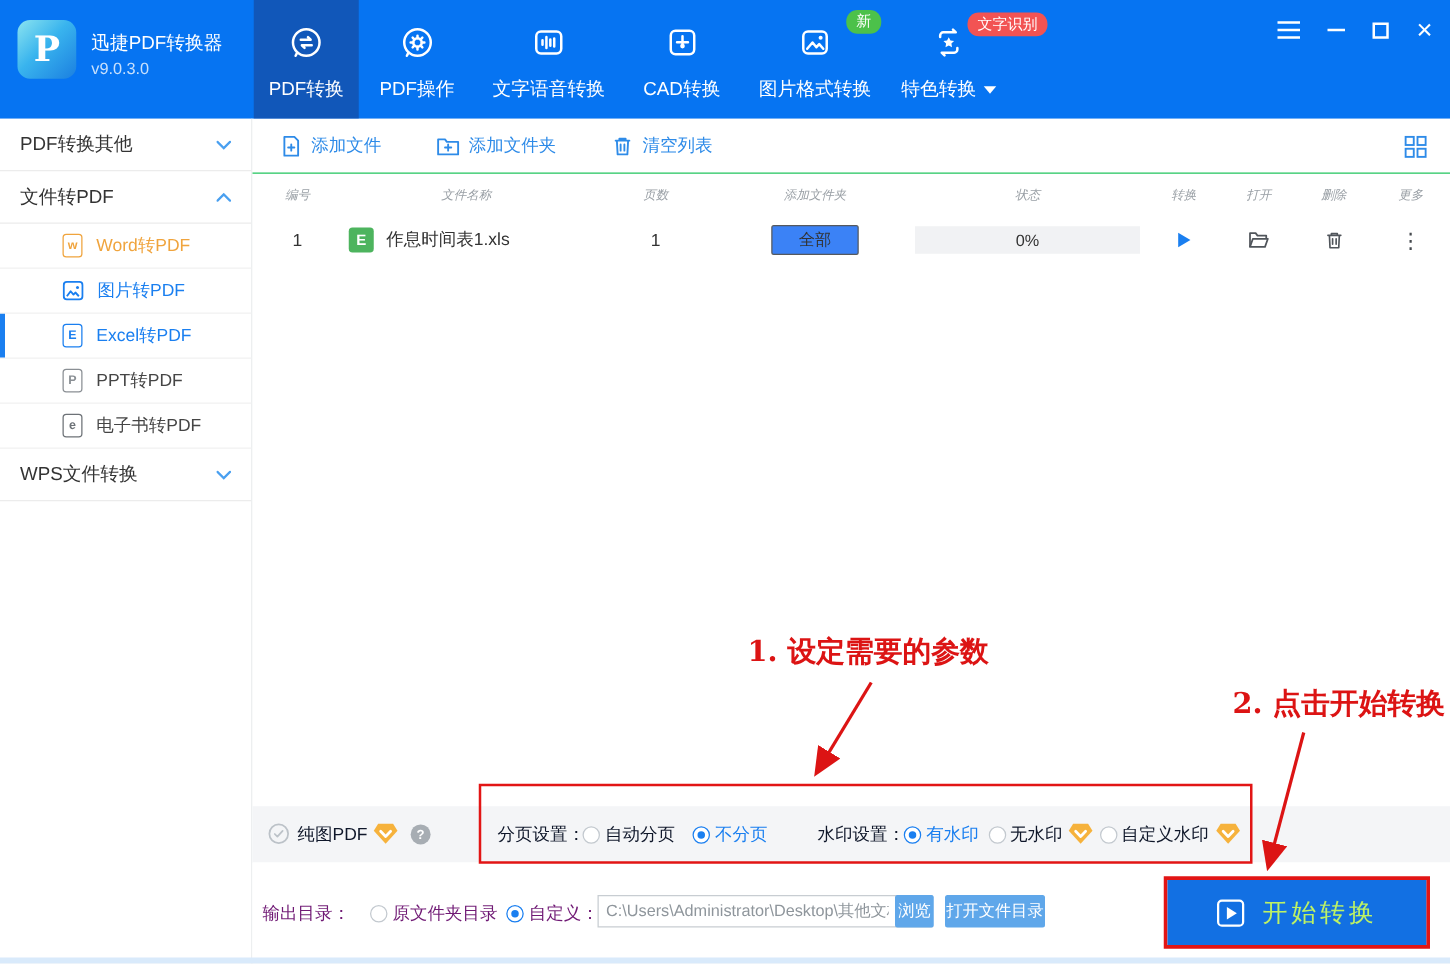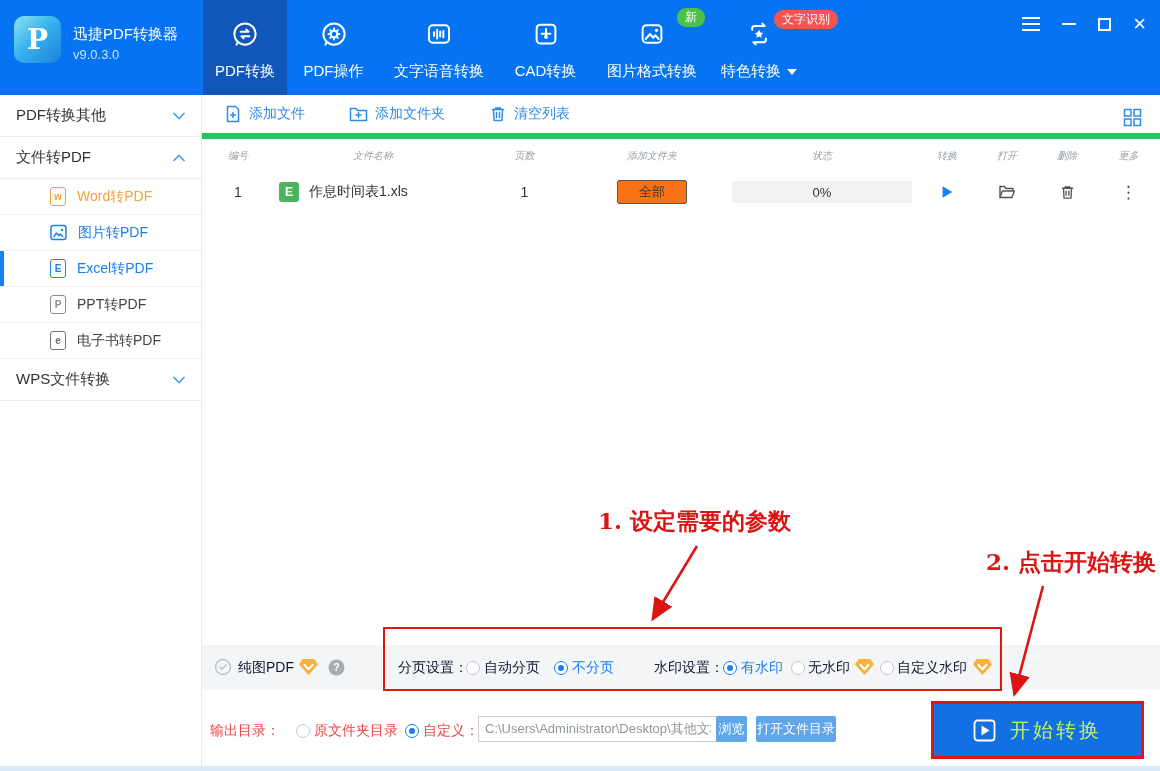--- a/index.html
+++ b/index.html
@@ -44,33 +44,33 @@
   .item.orange { color:var(--orange,#f0a43d); }
   .item.blue   { color:var(--accent,#1a7ff0); }
   .item .selbar { position:absolute; left:0; top:0; bottom:0; width:4px; background:var(--accent,#1a7ff0); }
   .docicon { width:16px; height:19px; border:1.5px solid currentColor; border-radius:3px;
              display:flex; align-items:center; justify-content:center; font-size:10px; font-weight:bold; flex:0 0 auto; }
   .item.gray1 { color:#454545; } .item.gray1 .docicon { color:#8a8f94; }
   .item.gray2 { color:#454545; } .item.gray2 .docicon { color:#6d7277; }
 
   
   .main { position:absolute; left:202px; top:95px; width:958px; height:676px; background:#fff; }
-  .toolbar { position:absolute; left:0; top:0; width:958px; height:44px; border-bottom:6px solid #22c55e;
+  .toolbar { position:absolute; left:0; top:0; width:958px; height:44px; border-bottom:1px solid #22c55e;
              display:flex; align-items:center; padding-left:22px; gap:44px; }
   .tbtn { display:flex; align-items:center; gap:7px; color:var(--link,#2e8be8); font-size:14px; cursor:pointer; }
   .gridbtn { position:absolute; right:18px; top:13px; cursor:pointer; }
 
   .thead, .trow { position:absolute; left:0; width:958px; display:grid;
                   grid-template-columns:72px 198px 105px 150px 190px 60px 60px 60px 1fr; align-items:center; text-align:center; }
   .thead { top:44px; height:33px; color:#9aa0a6; font-size:10px;font-style:italic; }
   .trow  { top:77px; height:40px; color:#333; font-size:14px; }
   .cell-file { display:flex; align-items:center; gap:10px; padding-left:5px; text-align:left; }
   .ftype { width:20px; height:20px; background:var(--green,#4db45e); border-radius:3px; color:#fff;
            font-size:12px; font-weight:bold; display:flex; align-items:center; justify-content:center; flex:0 0 auto; }
-  .allbtn { width:70px; height:24px; margin:0 auto; background:#f97316; border:1px solid #55595e; border-radius:2px;
+  .allbtn { width:70px; height:24px; margin:0 auto; background:#3b82f6; border:1px solid #55595e; border-radius:2px;
             font-size:13px; color:#333; display:flex; align-items:center; justify-content:center; cursor:pointer; }
   .progress { width:180px; height:22px; margin:0 auto; background:#f1f2f4; display:flex; align-items:center;
               justify-content:center; font-size:13px; color:#333; }
   .rowicon { margin:0 auto; cursor:pointer; display:flex; align-items:center; justify-content:center; }
   .dots { font-size:17px; color:#45494e; cursor:pointer; }
 
   
   .anno { position:absolute; color:var(--annotation-red,#dc1414); font-family:"DejaVu Serif",serif;
           font-weight:bold; font-size:23px; white-space:nowrap; z-index:9; }
   .overlay-svg { position:absolute; left:0; top:0; z-index:8; pointer-events:none; }
@@ -83,21 +83,21 @@
   .settings .blue { color:var(--accent,#1a7ff0); }
   .radio { position:absolute; top:16px; width:14px; height:14px; border-radius:50%; background:#fff;
            border:1px solid #c3c9cf; cursor:pointer; }
   .radio.checked { border-color:var(--accent,#1a7ff0); }
   .radio.checked::after { content:""; position:absolute; left:3px; top:3px; width:6px; height:6px; border-radius:50%;
                           background:var(--accent,#1a7ff0); }
   .icon-abs { position:absolute; top:13px; cursor:pointer; }
 
   
   .bottombar { position:absolute; left:202px; top:690px; width:958px; height:77px; background:#fff; }
-  .bottombar .blabel { position:absolute; top:32px; font-size:14px; color:#ef4444; white-space:nowrap; }
+  .bottombar .blabel { position:absolute; top:32px; font-size:14px; color:#701a75; white-space:nowrap; }
   .bottombar .radio { top:34px; }
   .pathinput { position:absolute; left:276px; top:26px; width:268px; height:26px; border:1px solid #c8cdd2;
                font-size:13px; color:#8f969c; padding:2px 34px 2px 6px; font-family:"Liberation Sans",sans-serif; }
   .smallbtn { position:absolute; top:26px; height:26px; background:#5fa7ea; color:#fff; font-size:13px; border:none;
               display:flex; align-items:center; justify-content:center; cursor:pointer; border-radius:2px; }
   .start-outline { position:absolute; left:729px; top:11px; width:213px; height:58px; border:3px solid #e21515; z-index:9; }
   .startbtn { width:100%; height:100%; background:#1270e3; display:flex; align-items:center; justify-content:center;
               gap:14px; cursor:pointer; }
   .startbtn span { color:#bef264; font-size:20px; letter-spacing:3px; }
   .bottom-strip { position:absolute; left:0; top:766px; width:1160px; height:5px; background:#d9eafb; }

